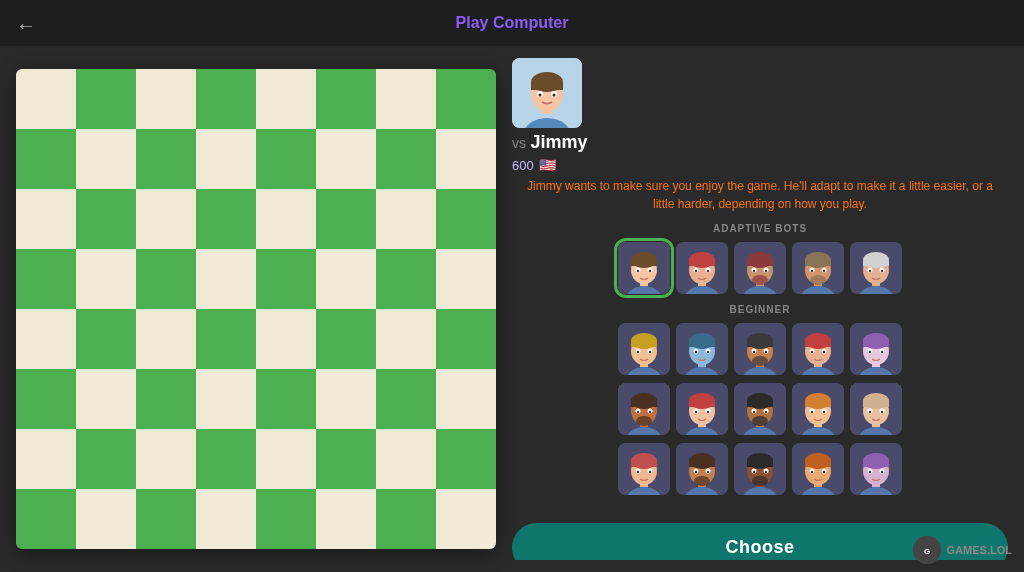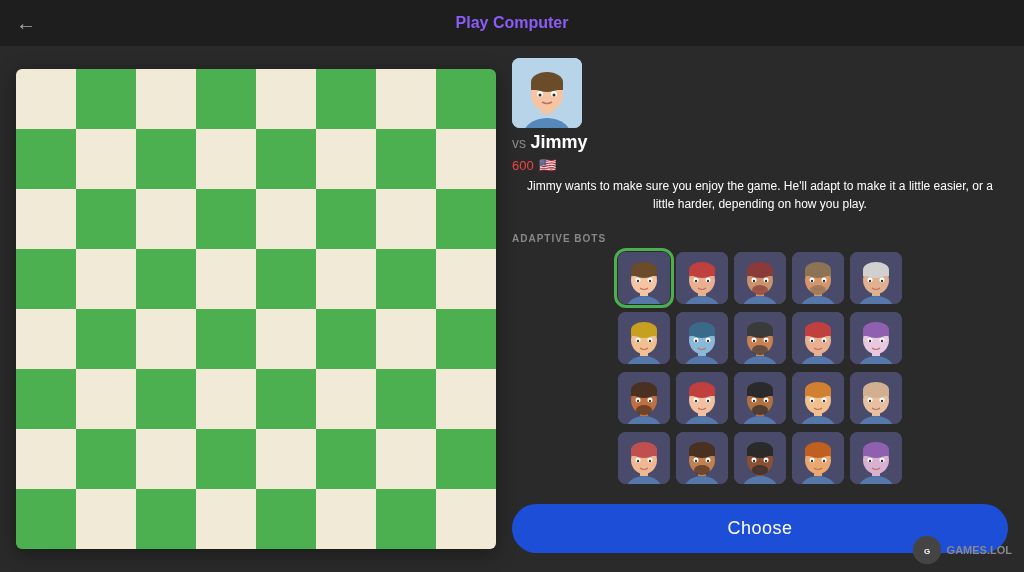--- a/index.html
+++ b/index.html
@@ -102,41 +102,42 @@
     }
     .vs-prefix {
       color: #888;
       font-size: 14px;
       font-weight: 400;
     }
     .rating-row {
       display: flex;
       align-items: center;
       gap: 6px;
-      color: #ef4444;
+      color: #c4b5fd;
       font-size: 13px;
     }
     .flag {
       font-size: 14px;
     }
     .description {
-      color: #ffffff;
+      color: #f97316;
       font-size: 12px;
       text-align: center;
       line-height: 1.5;
       padding: 0 8px;
     }
     
     .section-label {
       color: #888;
       font-size: 10px;
       font-weight: 700;
       letter-spacing: 1px;
+      text-align: center;
       text-transform: uppercase;
-      margin-top: 12px;
+      margin-top: 2px;
     }
     .bots-grid {
       display: flex;
       flex-wrap: wrap;
       gap: 6px;
       justify-content: center;
     }
     .bot-avatar {
       width: 52px;
       height: 52px;
@@ -152,30 +153,30 @@
     .bot-avatar.selected {
       outline: 3px solid #4caf50;
       outline-offset: 1px;
     }
     .bot-avatar svg {
       width: 100%;
       height: 100%;
     }
     
     .choose-btn {
-      background: #1d4ed8;
+      background: #0f766e;
       color: #fff;
       border: none;
       border-radius: 28px;
       padding: 14px 0;
       font-size: 18px;
-      font-weight: 400;
+      font-weight: 700;
       cursor: pointer;
       width: 100%;
-      margin-top: 12px;
+      margin-top: 20px;
       letter-spacing: 0.5px;
     }
     
     .watermark {
       position: absolute;
       bottom: 8px;
       right: 12px;
       display: flex;
       align-items: center;
       gap: 6px;
@@ -391,20 +392,21 @@
       <ellipse cx="20" cy="28" rx="2.5" ry="2.5" fill="#fff"></ellipse>
       <ellipse cx="32" cy="28" rx="2.5" ry="2.5" fill="#fff"></ellipse>
       <ellipse cx="20" cy="29" rx="1.2" ry="1.2" fill="#333"></ellipse>
       <ellipse cx="32" cy="29" rx="1.2" ry="1.2" fill="#333"></ellipse>
       <path d="M22 36 Q26 39 30 36" stroke="#c07060" stroke-width="1.2" fill="none"></path>
 
     </svg>
         </div>
       </div>
 
+    <div class="section-label">BEGINNER</div>
     <div class="bots-grid" id="beginner-bots-row1">
         <div class="bot-avatar">
           <svg viewBox="0 0 52 52" xmlns="http://www.w3.org/2000/svg">
       <rect width="52" height="52" fill="#4a4a6a"></rect>
       <ellipse cx="26" cy="58" rx="18" ry="14" fill="#5577aa"></ellipse>
       <rect x="22" y="36" width="8" height="8" fill="#f0c090"></rect>
       <ellipse cx="26" cy="28" rx="13" ry="14" fill="#f0c090"></ellipse>
       <ellipse cx="26" cy="18" rx="13" ry="8" fill="#c8a020"></ellipse>
       <rect x="13" y="18" width="26" height="6" fill="#c8a020"></rect>
       <ellipse cx="20" cy="28" rx="2.5" ry="2.5" fill="#fff"></ellipse>

